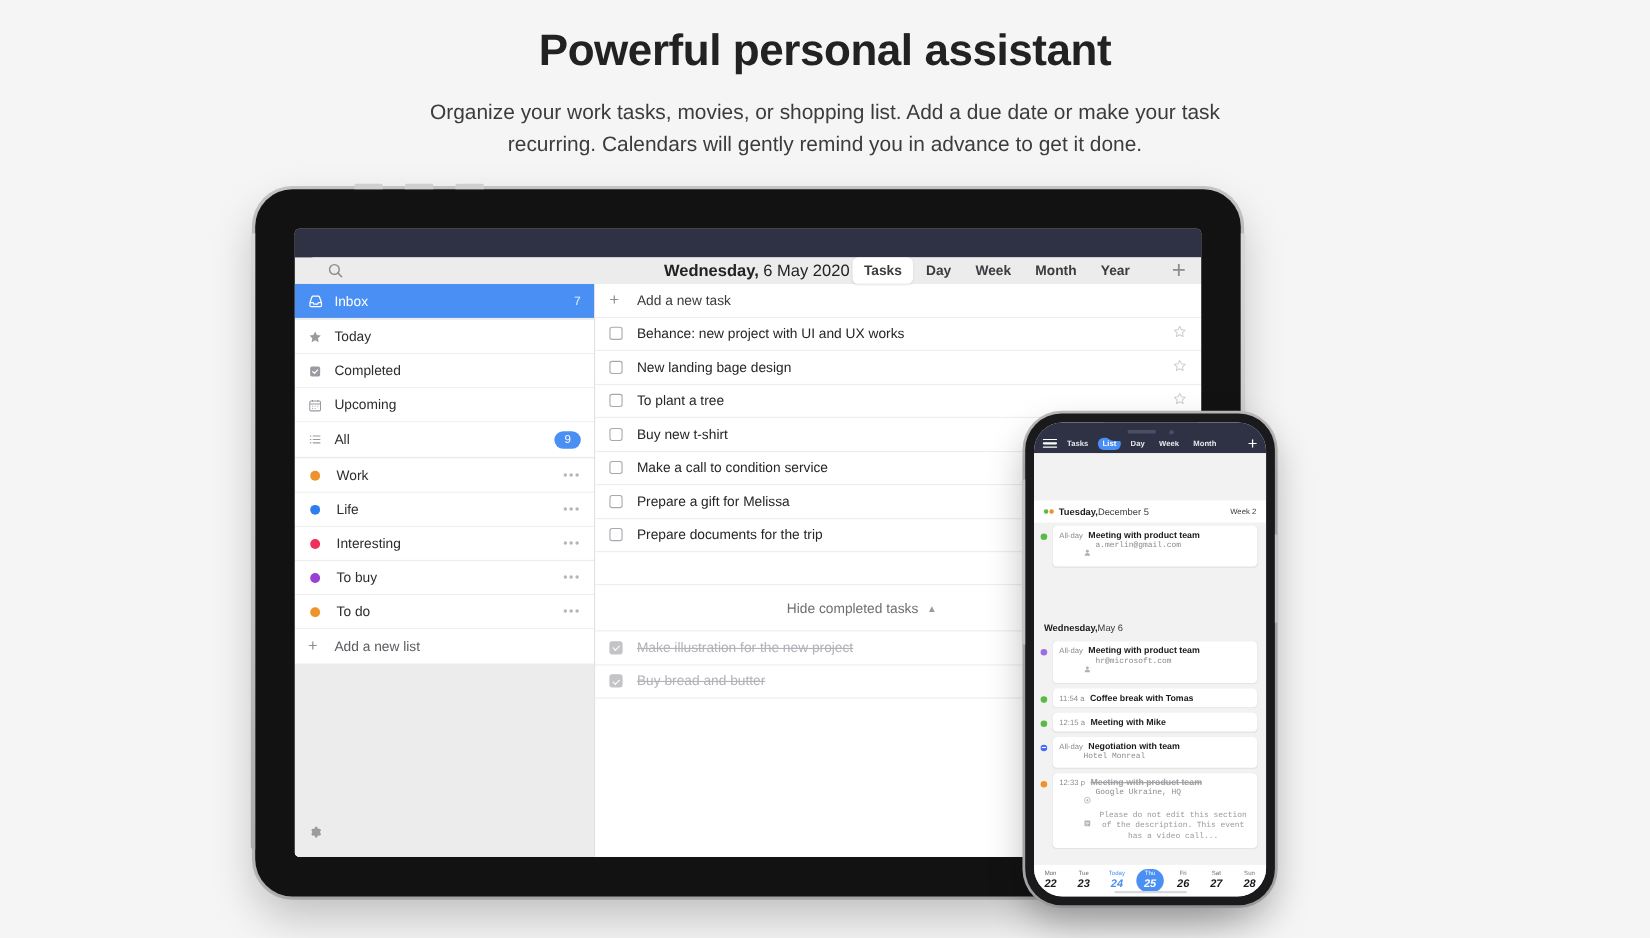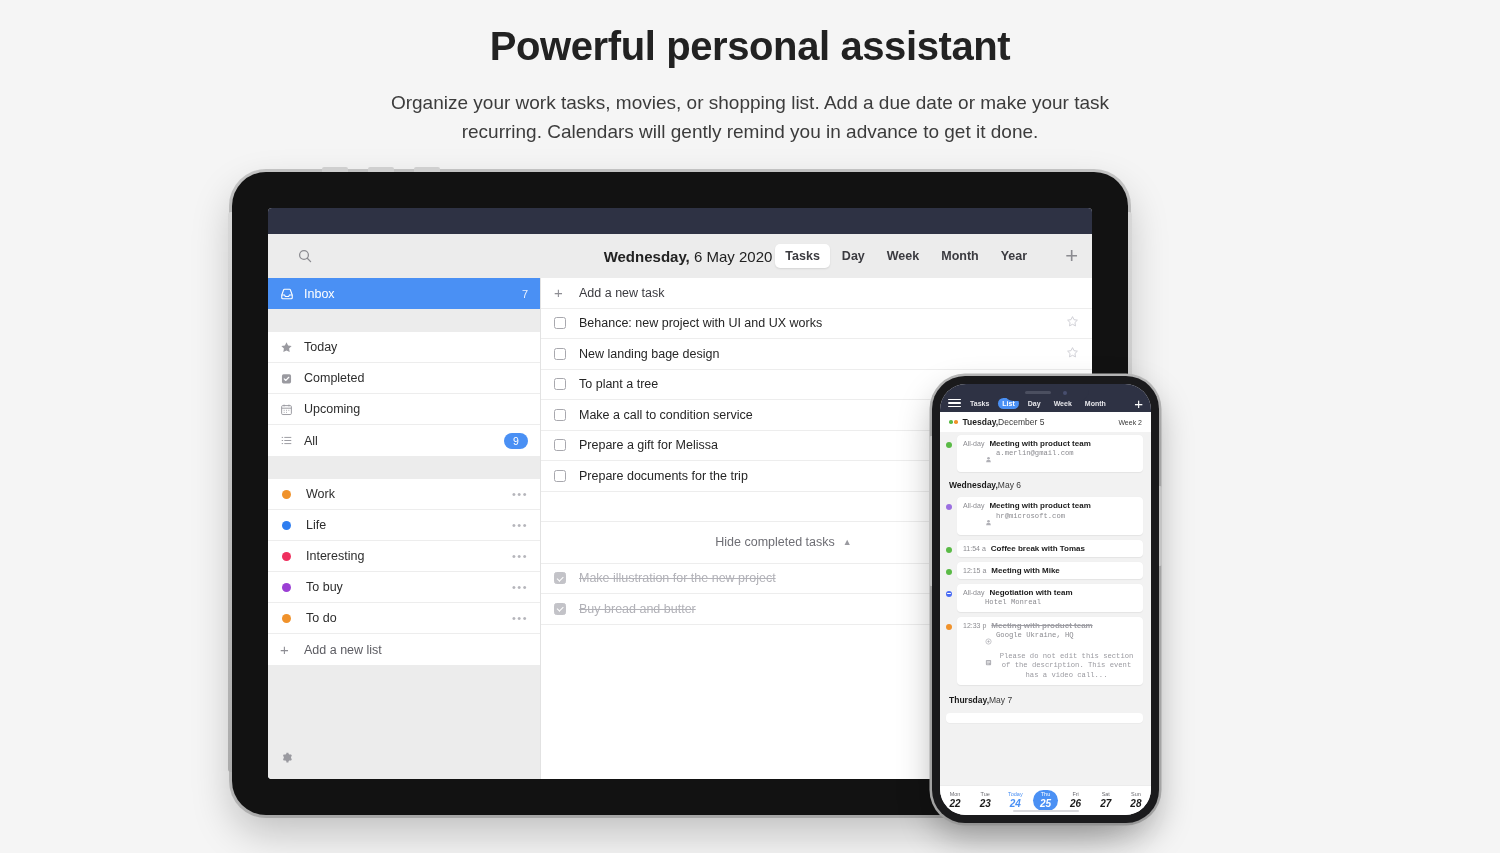--- a/index.html
+++ b/index.html
@@ -41,21 +41,21 @@
   }
   .tablet-screen {
     position: absolute; left: 36px; top: 36px;
     width: 824px; height: 571px;
     background: #ececec; border-radius: 4px; overflow: hidden;
     display: flex; flex-direction: column;
   }
   .tablet-statusbar { height: 26px; background: #2e3244; flex: 0 0 auto; }
 
   .tb-toolbar {
-    height: 44px; flex: 0 0 auto; background: #ececec;
+    height: 24px; flex: 0 0 auto; background: #ececec;
     display: flex; align-items: center; padding: 0 14px;
     position: relative;
     margin-left: 16px;
   }
   .tb-search { width: 26px; color: #8b8b90; display:flex; align-items:center; }
   .tb-date {
     position: absolute; left: 0; right: 0; text-align: center;
     font-size: 15px; color: #222; pointer-events: none;
   }
   .tb-date b { font-weight: bold; }
@@ -69,21 +69,21 @@
   .tb-plus { margin-left: 28px; color: #8b8b90; font-size: 22px; line-height: 1; font-weight: 300; }
 
   .tb-body { flex: 1 1 auto; display: flex; min-height: 0; background: #ececec; }
 
   
   .sidebar {
     width: 272px; flex: 0 0 272px; background: #ececec;
     display: flex; flex-direction: column;
   }
   .sb-scroll { flex: 1 1 auto; overflow: hidden; }
-  .sb-group { background: #fff; margin-bottom: 23px; }
+  .sb-group { background: #fff; margin-bottom: 2px; }
   .sb-row {
     height: 31px; display: flex; align-items: center;
     padding: 0 12px; border-bottom: 1px solid #ededed;
     font-size: 12.5px; color: #2d2d2d; background: #fff;
   }
   .sb-row:last-child { border-bottom: none; }
   .sb-row.selected { background: #4a90f4; color: #fff; }
   .sb-ico { width: 24px; display: flex; align-items: center; color: #9a9aa0; }
   .sb-row.selected .sb-ico { color: #fff; }
   .sb-label { flex: 1 1 auto; }
@@ -168,21 +168,21 @@
     height: 28px; flex: 0 0 auto; background: #2e3244; padding-top: 10px;
     display: flex; align-items: center; padding-left: 8px; padding-right: 8px; gap: 5px;
   }
   .ph-burger { display: flex; flex-direction: column; gap: 2px; width: 13px; }
   .ph-burger i { display: block; height: 1.6px; background: #fff; border-radius: 1px; }
   .ph-seg { font-size: 7px; color: #e6e6ea; font-weight: bold; padding: 2px 4px; border-radius: 7px; }
   .ph-seg.active { background: #4a90f4; color: #fff; }
   .ph-plus { margin-left: auto; color: #fff; font-size: 15px; line-height: 1; font-weight: 300; }
 
   .ph-body { flex: 1 1 auto; background: #f2f2f2; overflow: hidden; position: relative; }
-  .ph-daywrap { position: relative; }
+  .ph-daywrap { position: relative; margin-top: 43px; }
   .ph-dayhead {
     background: #fff; padding: 5px 9px; display: flex; align-items: center;
     font-size: 8.5px; color: #1b1b1b;
   }
   .ph-dayhead.plain { background: transparent; }
   .ph-dayhead b { font-weight: bold; }
   .ph-dayhead span { font-weight: normal; color: #3a3a3a; }
   .ph-minidots { display: flex; gap: 1.5px; margin-right: 5px; }
   .ph-minidots i { width: 3.5px; height: 3.5px; border-radius: 50%; display: block; }
   .ph-week { margin-left: auto; font-size: 7px; color: #9a9aa0; }
@@ -402,20 +402,24 @@
               </span>
             </div>
             <div class="tp-row">
               <span class="tp-cb"></span>
               <span class="tp-text">To plant a tree</span>
               <span class="tp-star">
                 <svg width="13" height="13" viewBox="0 0 16 16" fill="none" stroke="currentColor" stroke-width="1.2" stroke-linejoin="round">
                   <path d="M8 2l1.85 3.75 4.15.6-3 2.93.71 4.12L8 11.45 4.29 13.4 5 9.28l-3-2.93 4.15-.6z"></path>
                 </svg>
               </span>
+            </div>
+            <div class="tp-row">
+              <span class="tp-cb"></span>
+              <span class="tp-text">Buy new t-shirt</span>
             </div>
             <div class="tp-row">
               <span class="tp-cb"></span>
               <span class="tp-text">Make a call to condition service</span>
             </div>
             <div class="tp-row">
               <span class="tp-cb"></span>
               <span class="tp-text">Prepare a gift for Melissa</span>
             </div>
             <div class="tp-row">

